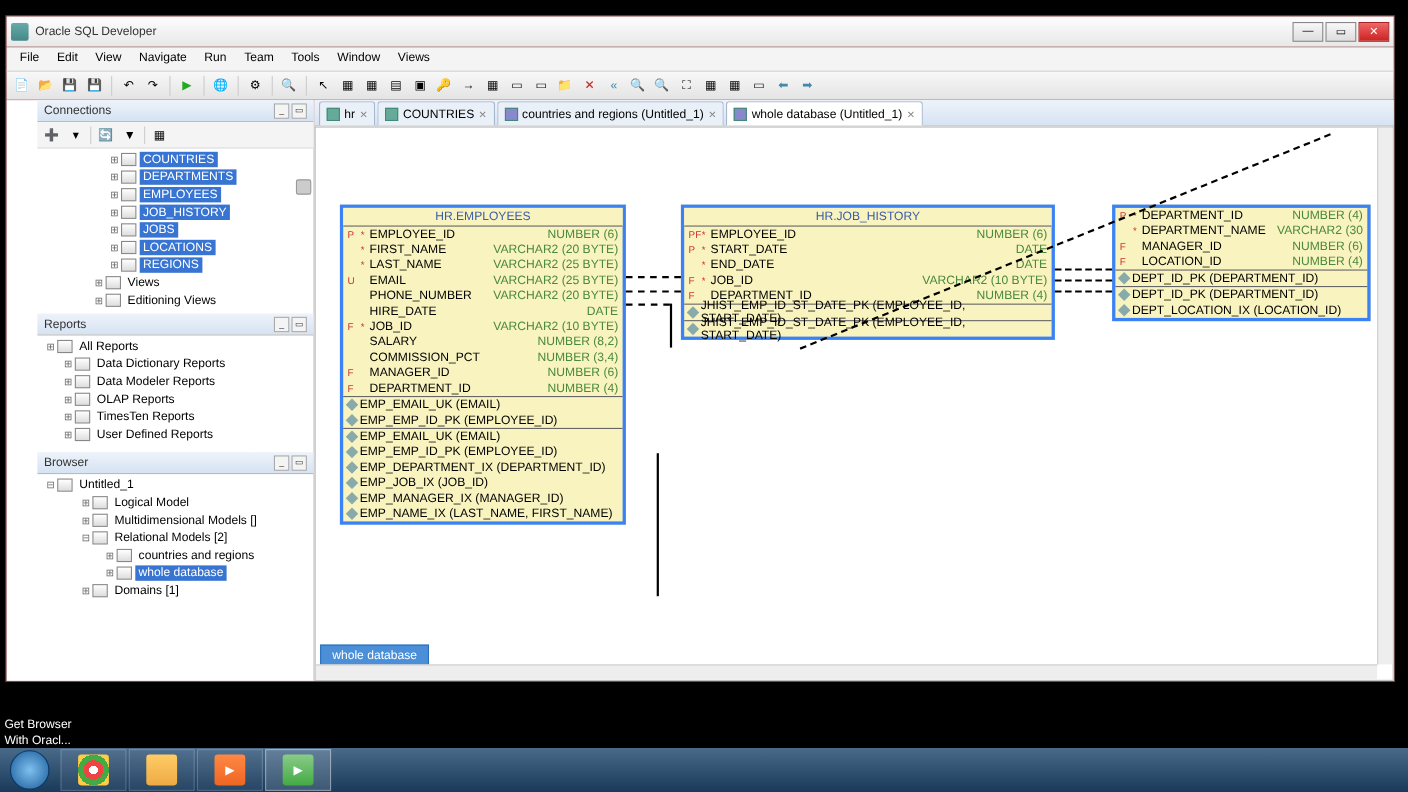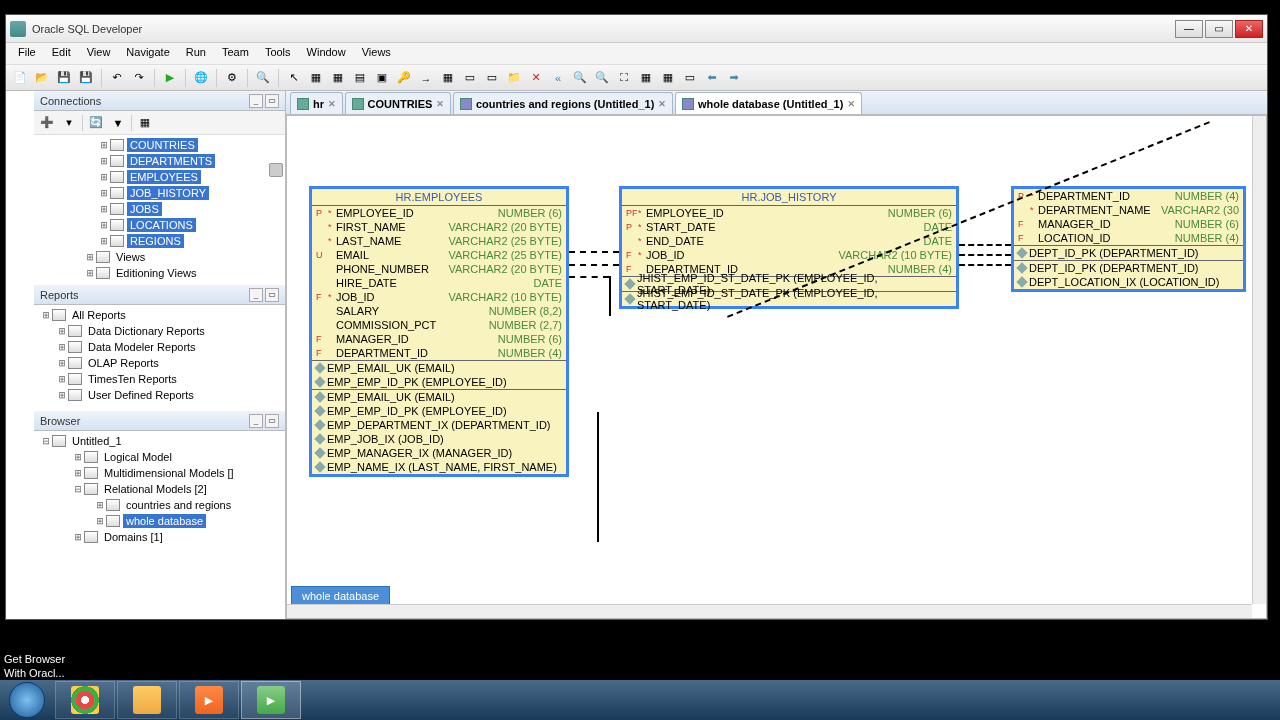--- a/index.html
+++ b/index.html
@@ -36,21 +36,21 @@
 .tree-row .ticon { width: 14px; height: 12px; margin-right: 3px; display:inline-block; }
 .tbl-ico { background: linear-gradient(#fff,#ddd); border:1px solid #888; }
 .tree-row .tlabel { padding: 1px 3px; }
 .tree-row.sel .tlabel { background: #3874d1; color: #fff; }
 .tree-scroll-thumb { position:absolute; right:2px; top:28px; width:14px; height:14px; background:#ccc; border:1px solid #999; border-radius:2px;}
 
 .reports-body { flex: 1; overflow: auto; padding: 2px; }
 
 .right-pane { flex: 1; display: flex; flex-direction: column; background: #f4f4f4; }
 .doc-tabs { height: 24px; background: linear-gradient(#eef3fa,#d6e3f3); display: flex; align-items: flex-end; padding: 0 4px; border-bottom: 1px solid #bbb; gap: 2px; }
-.doc-tab { height: 22px; background: #eaf0f8; border: 1px solid #a8b8cc; border-bottom: none; padding: 0 6px; display: flex; align-items: center; gap: 4px; cursor: pointer; border-radius: 3px 3px 0 0; font-weight: bold; }
+.doc-tab { height: 22px; background: #eaf0f8; border: 1px solid #a8b8cc; border-bottom: none; padding: 0 6px; display: flex; align-items: center; gap: 4px; cursor: pointer; border-radius: 3px 3px 0 0; }
 .doc-tab.active { background: #fff; }
 .doc-tab .tab-icon { width: 12px; height: 12px; background: #6a9; border:1px solid #487; }
 .doc-tab .tab-close { color: #888; font-size: 9px; }
 
 .canvas { flex: 1; background: #fff; position: relative; overflow: hidden; border: 1px solid #bbb; margin: 0; }
 
 .entity { position: absolute; background: #f8f3bf; border: 3px solid #3b82f6; font-size: 10px; }
 .entity-header { background: #f8f3bf; border-bottom: 1px solid #666; text-align: center; padding: 2px; color: #3a5da8; font-weight: normal; }
 .entity-cols { }
 .ecol { display: flex; padding: 0 4px; height: 14px; align-items: center; }
@@ -372,21 +372,21 @@
               <div class="ecol">
                 <span class="flag"></span>
                 <span class="star"></span>
                 <span class="cname">SALARY</span>
                 <span class="ctype">NUMBER (8,2)</span>
               </div>
               <div class="ecol">
                 <span class="flag"></span>
                 <span class="star"></span>
                 <span class="cname">COMMISSION_PCT</span>
-                <span class="ctype">NUMBER (2,7)</span>
+                <span class="ctype">NUMBER (3,4)</span>
               </div>
               <div class="ecol">
                 <span class="flag">F</span>
                 <span class="star"></span>
                 <span class="cname">MANAGER_ID</span>
                 <span class="ctype">NUMBER (6)</span>
               </div>
               <div class="ecol">
                 <span class="flag">F</span>
                 <span class="star"></span>

